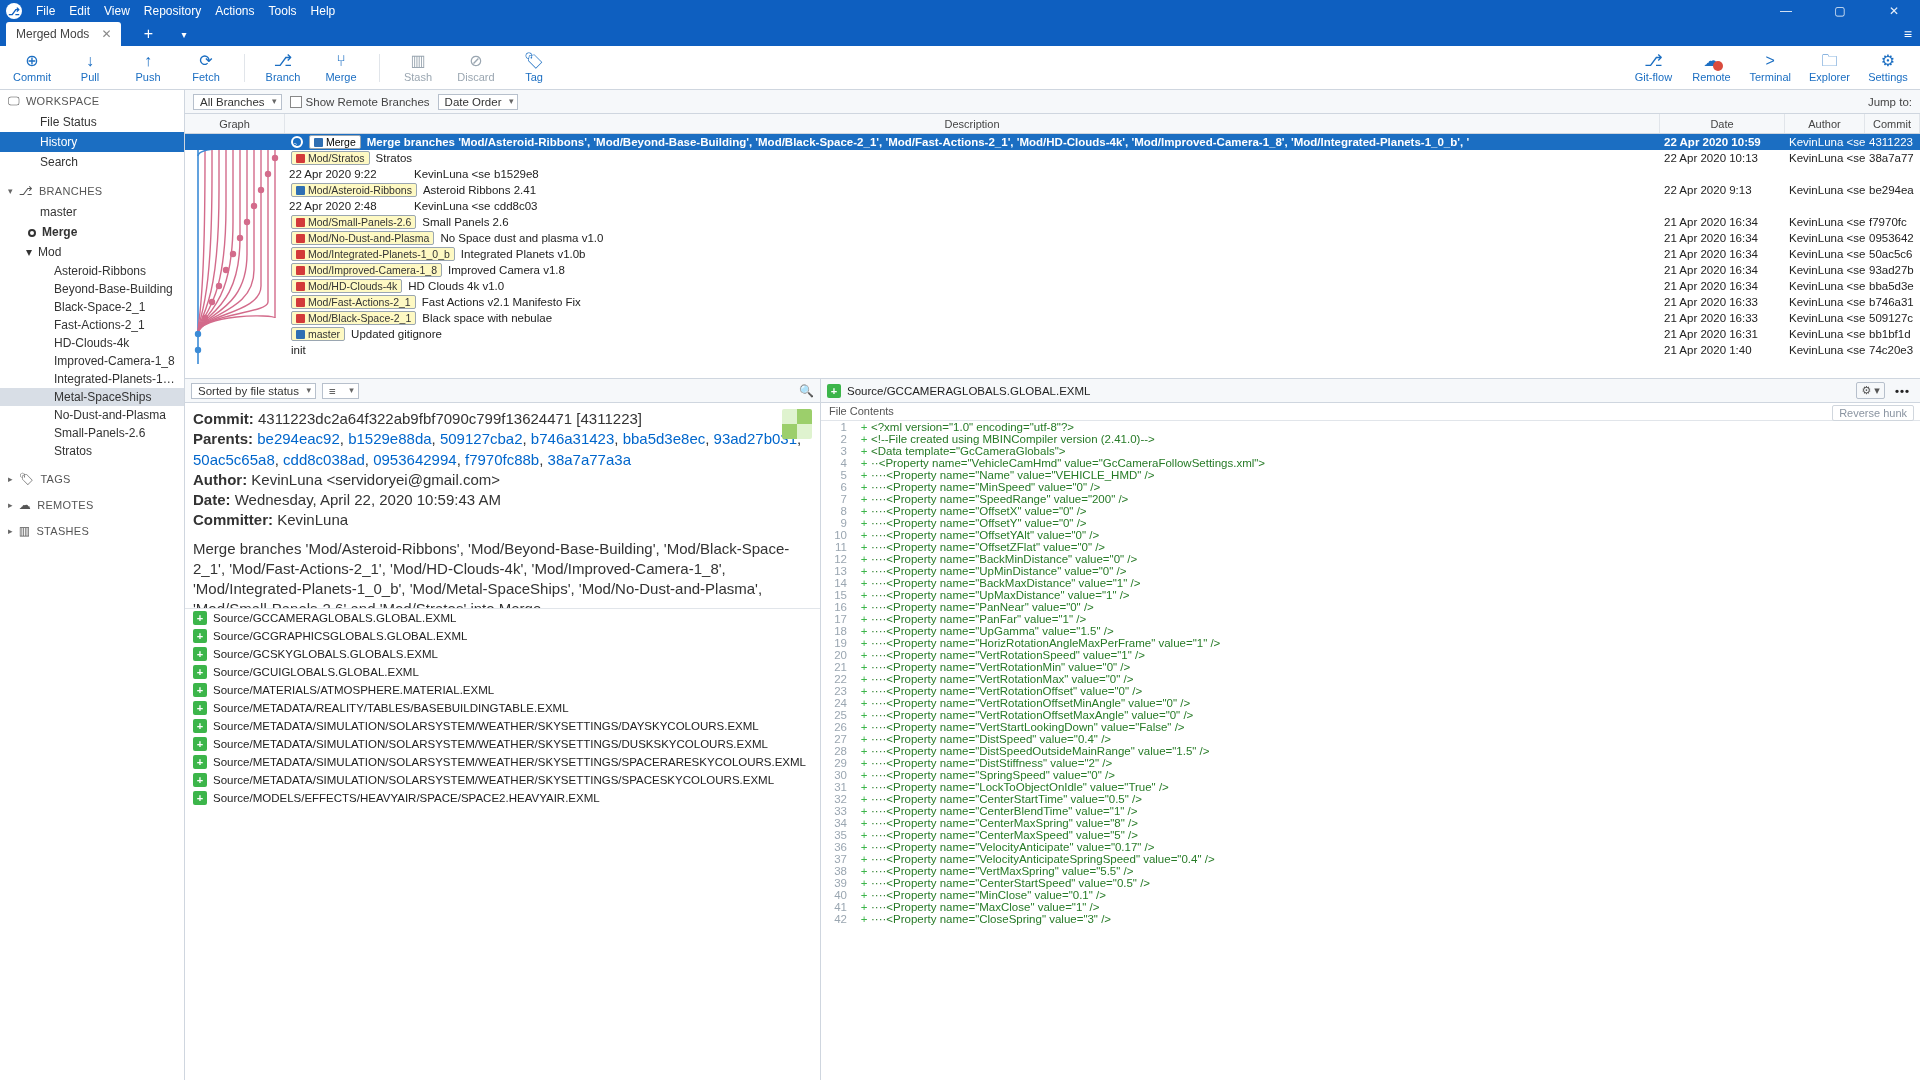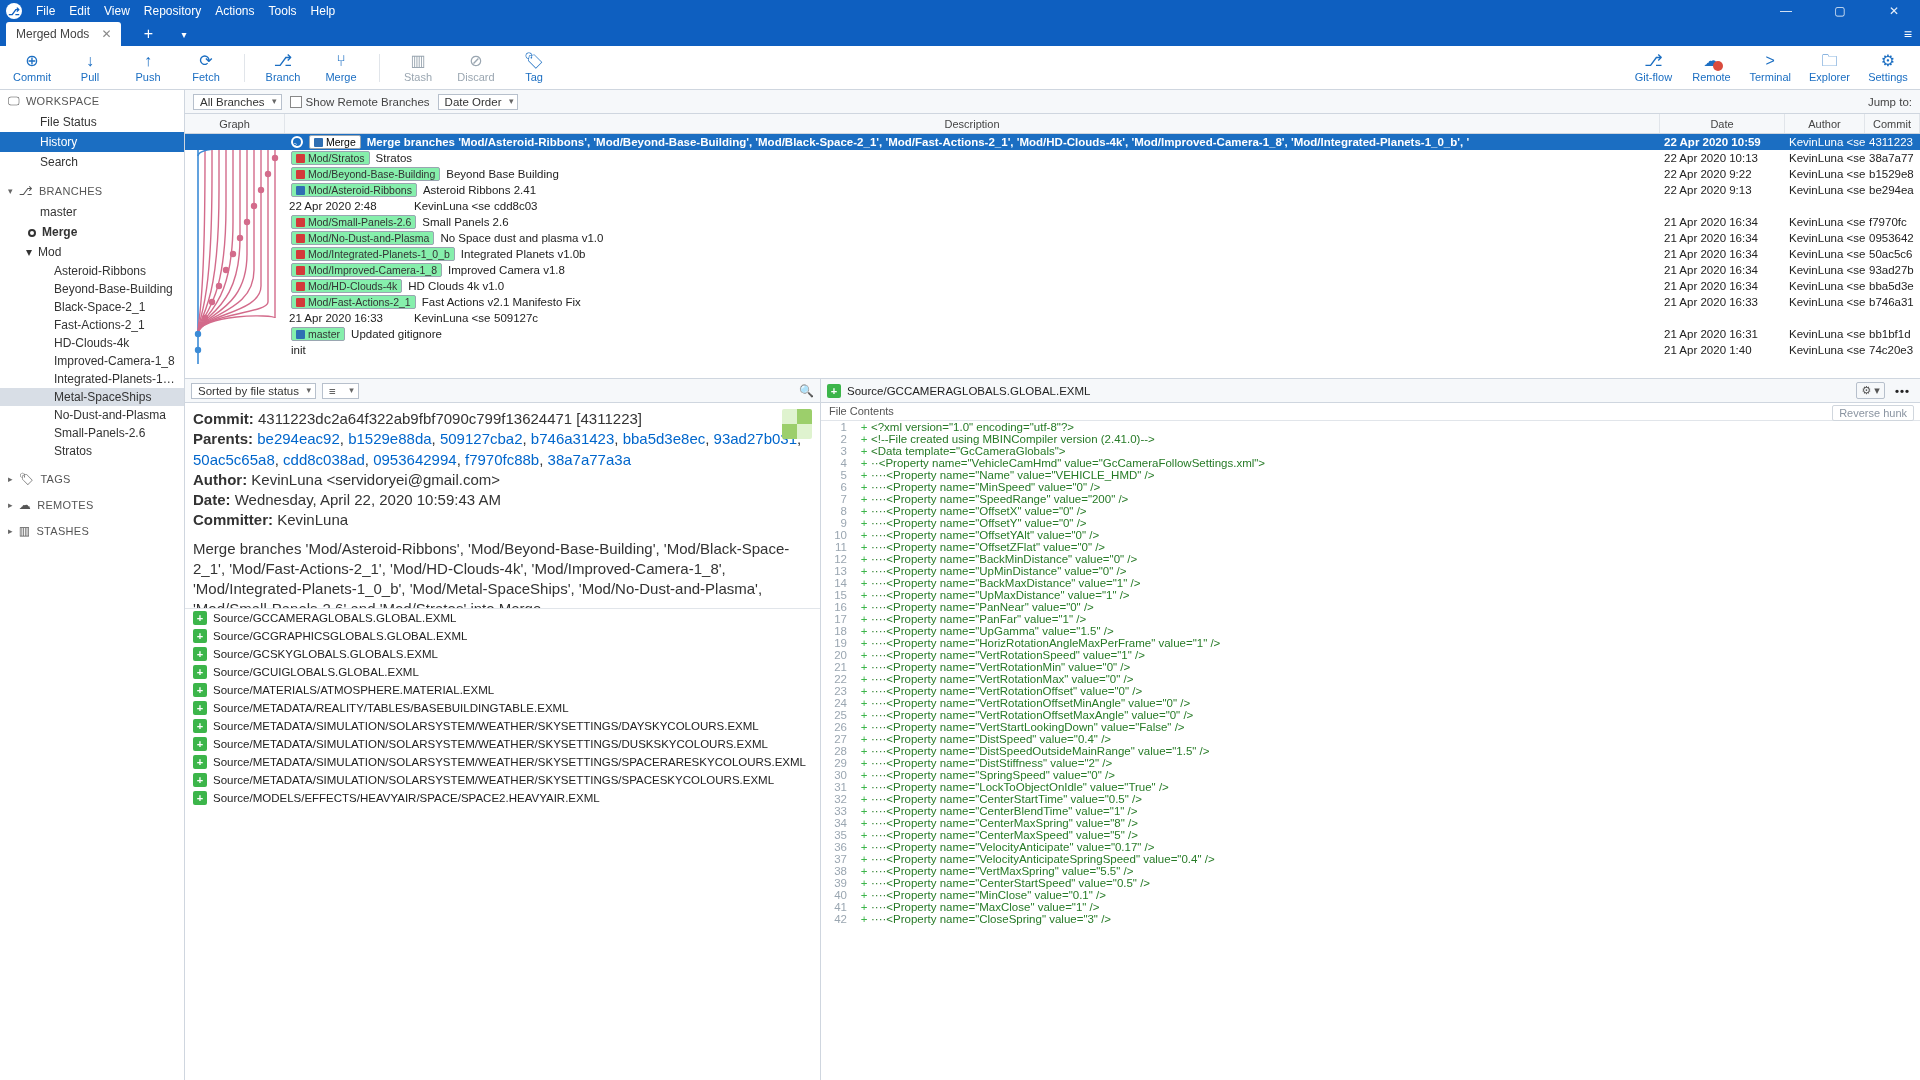--- a/index.html
+++ b/index.html
@@ -68,21 +68,21 @@
 
 .history { height: 245px; border-bottom:1px solid #cfd6df; position:relative; overflow:hidden;}
 .hist-rows { position:absolute; left:0; right:0; top:0;}
 .hrow { height:16px; display:flex; align-items:center; font-size:11.5px; white-space:nowrap;}
 .hrow.sel { background:#1b6ec2; color:#fff;}
 .hrow .gcell { width:100px; }
 .hrow .dcell { flex:1; display:flex; align-items:center; gap:6px; overflow:hidden; padding-left:6px;}
 .hrow .datecell { width:125px; padding-left:4px;}
 .hrow .authcell { width:80px; overflow:hidden; padding-left:4px;}
 .hrow .commcell { width:55px; overflow:hidden; padding-left:4px;}
-.branch-tag { display:inline-flex; align-items:center; gap:3px; background:#86efac; color:#333; border:1px solid #9aa6b1; border-radius:2px; padding:0 4px; font-size:10.5px; height:14px;}
+.branch-tag { display:inline-flex; align-items:center; gap:3px; background:#fef9c3; color:#333; border:1px solid #9aa6b1; border-radius:2px; padding:0 4px; font-size:10.5px; height:14px;}
 .branch-tag .sq { width:9px; height:9px; border-radius:1px;}
 .sq.red { background:#d33a3a;}
 .sq.blue { background:#2f6fb3;}
 .hrow.sel .branch-tag { background:#fff; color:#000;}
 .hrow .msg { overflow:hidden; text-overflow:ellipsis;}
 
 
 .graph-svg { position:absolute; left:0; top:0; width:106px; height:245px; pointer-events:none;}
 
 
@@ -376,27 +376,20 @@
                 <span>Mod/Stratos</span>
               </span>
               <span class="msg">Stratos</span>
             </div>
             <div class="datecell">22 Apr 2020 10:13</div>
             <div class="authcell">KevinLuna &lt;servid</div>
             <div class="commcell">38a7a77</div>
           </div>
           <div class="hrow">
             <div class="gcell"></div>
-            <div class="dcell">
-              <span class="branch-tag">
-                <span class="sq red"></span>
-                <span>Mod/Beyond-Base-Building</span>
-              </span>
-              <span class="msg">Beyond Base Building</span>
-            </div>
             <div class="datecell">22 Apr 2020 9:22</div>
             <div class="authcell">KevinLuna &lt;servid</div>
             <div class="commcell">b1529e8</div>
           </div>
           <div class="hrow">
             <div class="gcell"></div>
             <div class="dcell">
               <span class="branch-tag">
                 <span class="sq blue"></span>
                 <span>Mod/Asteroid-Ribbons</span>
@@ -486,20 +479,27 @@
                 <span>Mod/Fast-Actions-2_1</span>
               </span>
               <span class="msg">Fast Actions v2.1 Manifesto Fix</span>
             </div>
             <div class="datecell">21 Apr 2020 16:33</div>
             <div class="authcell">KevinLuna &lt;servid</div>
             <div class="commcell">b746a31</div>
           </div>
           <div class="hrow">
             <div class="gcell"></div>
+            <div class="dcell">
+              <span class="branch-tag">
+                <span class="sq red"></span>
+                <span>Mod/Black-Space-2_1</span>
+              </span>
+              <span class="msg">Black space with nebulae</span>
+            </div>
             <div class="datecell">21 Apr 2020 16:33</div>
             <div class="authcell">KevinLuna &lt;servid</div>
             <div class="commcell">509127c</div>
           </div>
           <div class="hrow">
             <div class="gcell"></div>
             <div class="dcell">
               <span class="branch-tag">
                 <span class="sq blue"></span>
                 <span>master</span>

